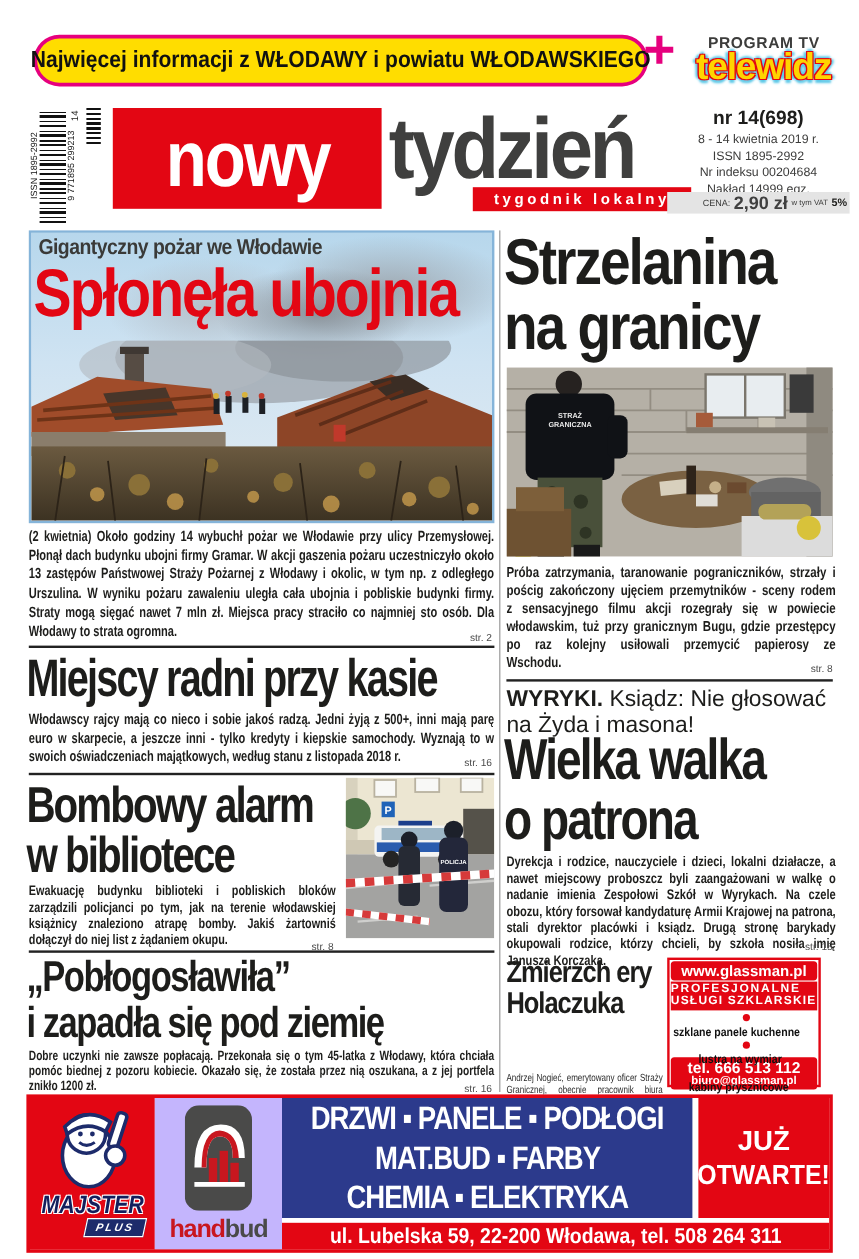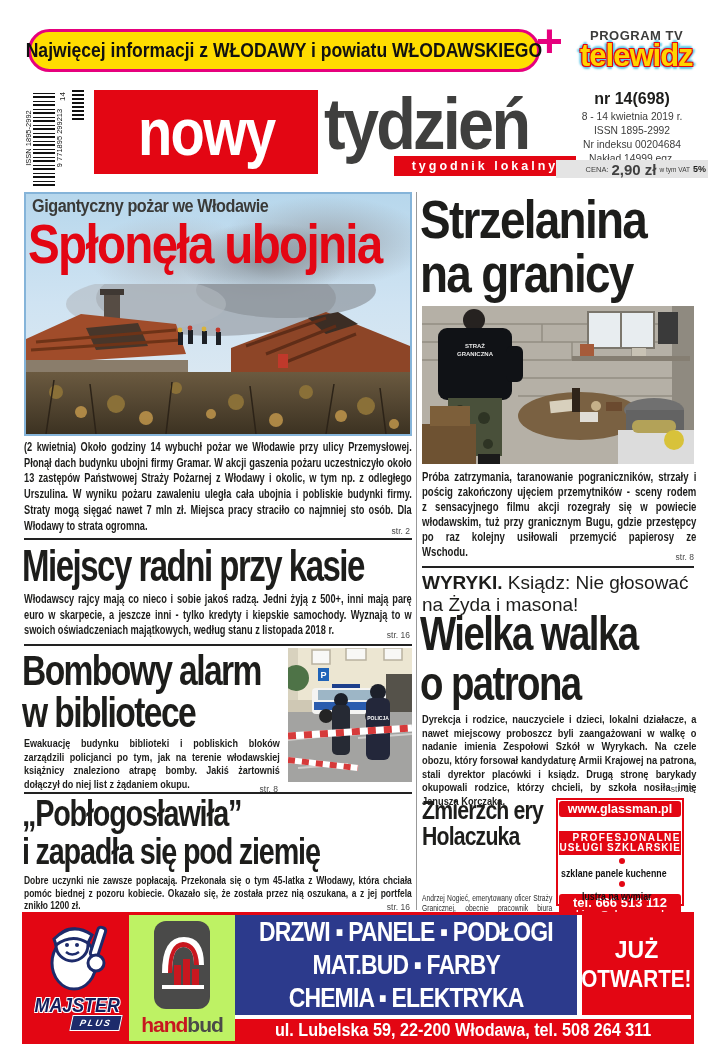--- a/index.html
+++ b/index.html
@@ -301,21 +301,21 @@
   </div>
   <div class="body-wrap" style="left:422px;top:894px;width:130px;height:60px;">
     <div class="body-inner" style="width:167px;transform:scaleX(.78);font-size:8.6px;line-height:1.14;font-weight:normal;color:#2a2a2a;">Andrzej Nogieć, emerytowany oficer Straży Granicznej, obecnie pracownik biura poselskiego wicemarszałek sejmu Beaty Mazurek, został szefem struktur PiS w powiecie włodawskim. Zastąpił na tym miejscu Wiesława Holaczuka.</div>
     <span class="pref" style="font-size:7.5px;">str. 2</span>
   </div>
 
   <div class="abs" style="left:556px;top:798px;width:128px;height:108px;box-sizing:border-box;border:2px solid #e30613;background:#fff;padding:1px;">
     <div style="background:#e30613;border-radius:3px;height:16px;display:flex;align-items:center;justify-content:center;">
       <span style="color:#fff;font-weight:bold;font-size:12.5px;">www.glassman.pl</span>
     </div>
-    <div style="background:#e30613;margin-top:14px;height:24px;display:flex;flex-direction:column;align-items:flex-end;justify-content:center;line-height:1.05;">
+    <div style="background:#e30613;margin-top:1px;height:24px;display:flex;flex-direction:column;align-items:flex-start;justify-content:center;line-height:1.05;">
       <span style="color:#fff;font-weight:bold;font-size:10px;letter-spacing:1.5px;">PROFESJONALNE</span>
       <span style="color:#fff;font-weight:bold;font-size:10px;letter-spacing:1px;">USŁUGI SZKLARSKIE</span>
     </div>
     <div style="height:38px;padding-top:1px;">
       <div class="gl-row">
         <span class="gl-dot"></span>
         <span class="gl-txt">szklane panele kuchenne</span>
       </div>
       <div class="gl-row">
         <span class="gl-dot"></span>
@@ -347,21 +347,21 @@
       </svg>
       <div class="abs" style="left:0;top:78px;width:104px;text-align:center;">
         <span class="cndc c85" style="font-size:21px;font-weight:bold;font-style:italic;color:#141e5c;
                      text-shadow:-1px -1px 0 #fff,1px -1px 0 #fff,-1px 1px 0 #fff,1px 1px 0 #fff;">MAJSTER</span>
       </div>
       <div class="abs" style="left:46px;top:100px;width:48px;height:14px;background:#1d2b6b;transform:skewX(-12deg);display:flex;align-items:center;justify-content:center;border:1px solid #fff;">
         <span style="color:#fff;font-size:9px;font-weight:bold;font-style:italic;letter-spacing:2px;">PLUS</span>
       </div>
     </div>
 
-    <div class="abs" style="left:104px;top:0;width:106px;height:126px;background:#bef264;">
+    <div class="abs" style="left:104px;top:0;width:106px;height:126px;background:#c4b5fd;">
       <svg style="position:absolute;left:25px;top:6px;" width="56" height="88" viewBox="0 0 56 88">
         <rect x="0" y="0" width="56" height="88" rx="12" fill="#4a4a49"></rect>
         <path d="M8,52 Q8,16 30,16 Q50,16 50,44 L40,44 Q40,26 29,26 Q18,26 18,52 Z" fill="#fff"></path>
         <path d="M14,52 Q14,22 29,21 Q44,22 45,44 L40,44 Q40,26 29,26 Q18,26 18,52 Z" fill="#c8171f"></path>
         <g fill="#c8171f">
           <rect x="20" y="44" width="7" height="22"></rect>
             <rect x="29" y="38" width="7" height="28"></rect>
             <rect x="38" y="48" width="7" height="18"></rect>
         </g>
         <rect x="8" y="64" width="42" height="4" fill="#fff"></rect>

